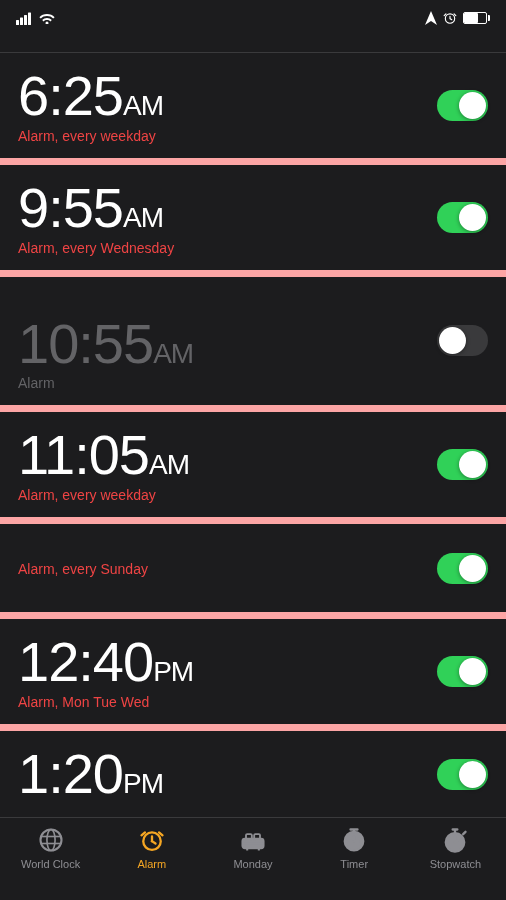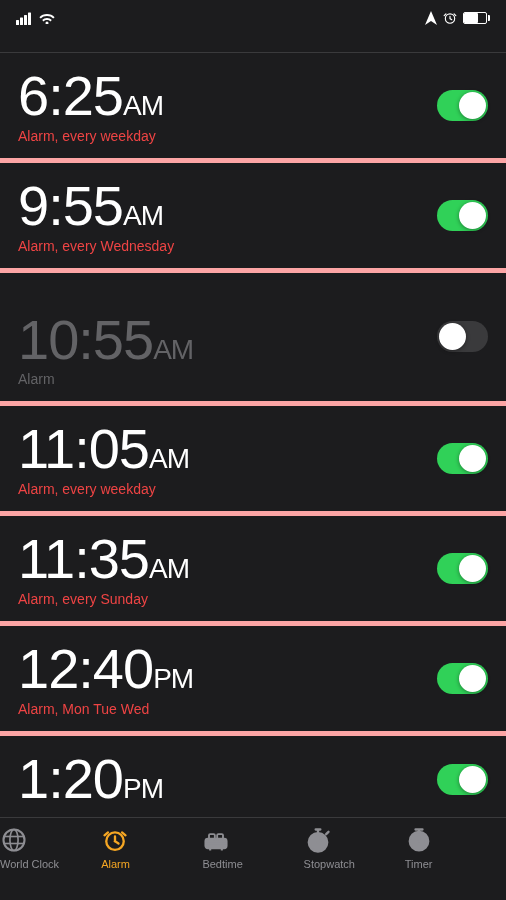--- a/index.html
+++ b/index.html
@@ -76,21 +76,21 @@
       flex: 1;
       overflow: hidden;
       background: #1c1c1e;
     }
 
     .alarm-item {
       display: flex;
       justify-content: space-between;
       align-items: center;
       padding: 14px 18px;
-      border-bottom: 5px solid #fca5a5;
+      border-bottom: 7px solid #fca5a5;
       min-height: 95px;
     }
 
     .alarm-item.disabled .alarm-time {
       color: #636366;
       margin-top: 24px;
     }
     .alarm-item.disabled .alarm-label {
       color: #636366;
     }
@@ -168,21 +168,21 @@
       border-top: 1px solid #3a3a3c;
       display: flex;
       align-items: flex-start;
       padding-top: 8px;
     }
 
     .tab-item {
       flex: 1;
       display: flex;
       flex-direction: column;
-      align-items: flex-start;
+      align-items: center;
       gap: 4px;
       cursor: pointer;
     }
 
     .tab-icon {
       width: 28px;
       height: 28px;
       display: flex;
       align-items: center;
       justify-content: center;
@@ -294,23 +294,20 @@
         11:05<span class="ampm">AM</span>
       </div>
       <div class="alarm-label">Alarm, every weekday</div>
     </div>
     <div class="toggle on">
       <div class="toggle-knob"></div>
     </div>
   </div>
     <div class="alarm-item">
     <div class="alarm-left">
-      <div class="alarm-time">
-        11:35<span class="ampm">AM</span>
-      </div>
       <div class="alarm-label">Alarm, every Sunday</div>
     </div>
     <div class="toggle on">
       <div class="toggle-knob"></div>
     </div>
   </div>
     <div class="alarm-item">
     <div class="alarm-left">
       <div class="alarm-time">
         12:40<span class="ampm">PM</span>
@@ -362,40 +359,40 @@
       <div class="tab-icon">
         <svg width="28" height="28" viewBox="0 0 24 24" fill="none" xmlns="http://www.w3.org/2000/svg">
           <rect x="3" y="11" width="18" height="8" rx="2" stroke="#8e8e93" stroke-width="1.8"></rect>
           <path d="M3 15 H21" stroke="#8e8e93" stroke-width="1.4"></path>
           <rect x="6" y="7" width="5" height="5" rx="1" stroke="#8e8e93" stroke-width="1.6" fill="none"></rect>
           <rect x="13" y="7" width="5" height="5" rx="1" stroke="#8e8e93" stroke-width="1.6" fill="none"></rect>
           <line x1="7" y1="19" x2="7" y2="21" stroke="#8e8e93" stroke-width="1.8"></line>
           <line x1="17" y1="19" x2="17" y2="21" stroke="#8e8e93" stroke-width="1.8"></line>
         </svg>
       </div>
-      <span class="tab-label">Bedtime</span>
+      <span class="tab-label">Monday</span>
+    </div>
+    <div class="tab-item">
+      <div class="tab-icon">
+        <svg width="28" height="28" viewBox="0 0 24 24" fill="none" xmlns="http://www.w3.org/2000/svg">
+          <circle cx="12" cy="13" r="8" stroke="#8e8e93" stroke-width="1.8"></circle>
+          <line x1="12" y1="13" x2="12" y2="9" stroke="#8e8e93" stroke-width="2" stroke-linecap="round"></line>
+          <line x1="12" y1="13" x2="16" y2="13" stroke="#8e8e93" stroke-width="2" stroke-linecap="round"></line>
+          <line x1="9" y1="3" x2="15" y2="3" stroke="#8e8e93" stroke-width="2" stroke-linecap="round"></line>
+          <line x1="12" y1="3" x2="12" y2="5" stroke="#8e8e93" stroke-width="2"></line>
+        </svg>
+      </div>
+      <span class="tab-label">Timer</span>
     </div>
     <div class="tab-item">
       <div class="tab-icon">
         <svg width="28" height="28" viewBox="0 0 24 24" fill="none" xmlns="http://www.w3.org/2000/svg">
           <circle cx="12" cy="14" r="8" stroke="#8e8e93" stroke-width="1.8"></circle>
           <line x1="12" y1="14" x2="12" y2="9" stroke="#8e8e93" stroke-width="2" stroke-linecap="round"></line>
           <line x1="12" y1="14" x2="15" y2="12" stroke="#8e8e93" stroke-width="2" stroke-linecap="round"></line>
           <line x1="10" y1="3" x2="14" y2="3" stroke="#8e8e93" stroke-width="2" stroke-linecap="round"></line>
           <line x1="12" y1="3" x2="12" y2="6" stroke="#8e8e93" stroke-width="2"></line>
           <line x1="19" y1="7" x2="21" y2="5" stroke="#8e8e93" stroke-width="2" stroke-linecap="round"></line>
         </svg>
       </div>
       <span class="tab-label">Stopwatch</span>
     </div>
-    <div class="tab-item">
-      <div class="tab-icon">
-        <svg width="28" height="28" viewBox="0 0 24 24" fill="none" xmlns="http://www.w3.org/2000/svg">
-          <circle cx="12" cy="13" r="8" stroke="#8e8e93" stroke-width="1.8"></circle>
-          <line x1="12" y1="13" x2="12" y2="9" stroke="#8e8e93" stroke-width="2" stroke-linecap="round"></line>
-          <line x1="12" y1="13" x2="16" y2="13" stroke="#8e8e93" stroke-width="2" stroke-linecap="round"></line>
-          <line x1="9" y1="3" x2="15" y2="3" stroke="#8e8e93" stroke-width="2" stroke-linecap="round"></line>
-          <line x1="12" y1="3" x2="12" y2="5" stroke="#8e8e93" stroke-width="2"></line>
-        </svg>
-      </div>
-      <span class="tab-label">Timer</span>
-    </div>
   </div>
 
 </body></html>

